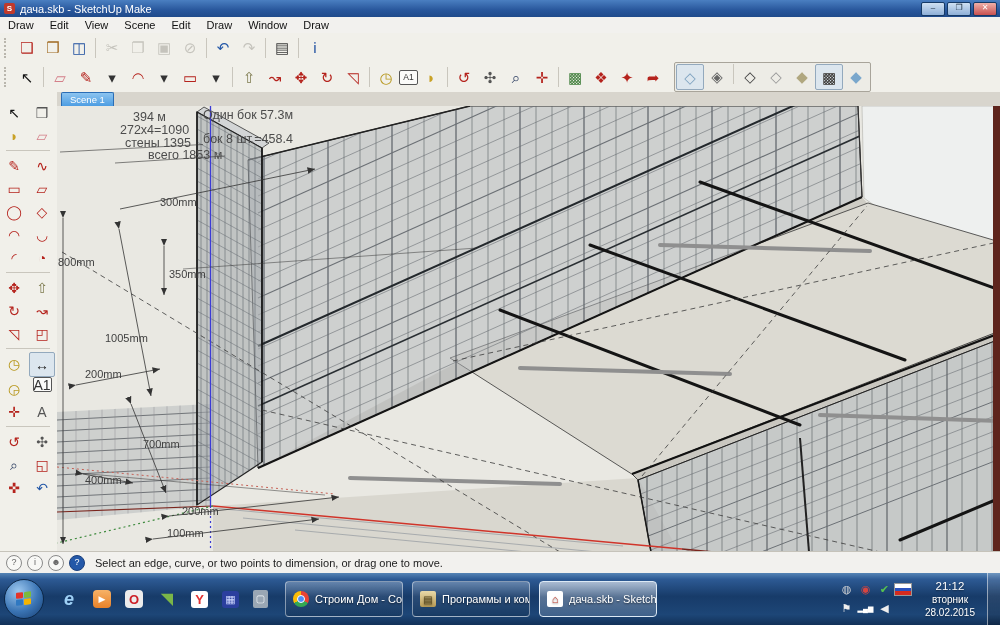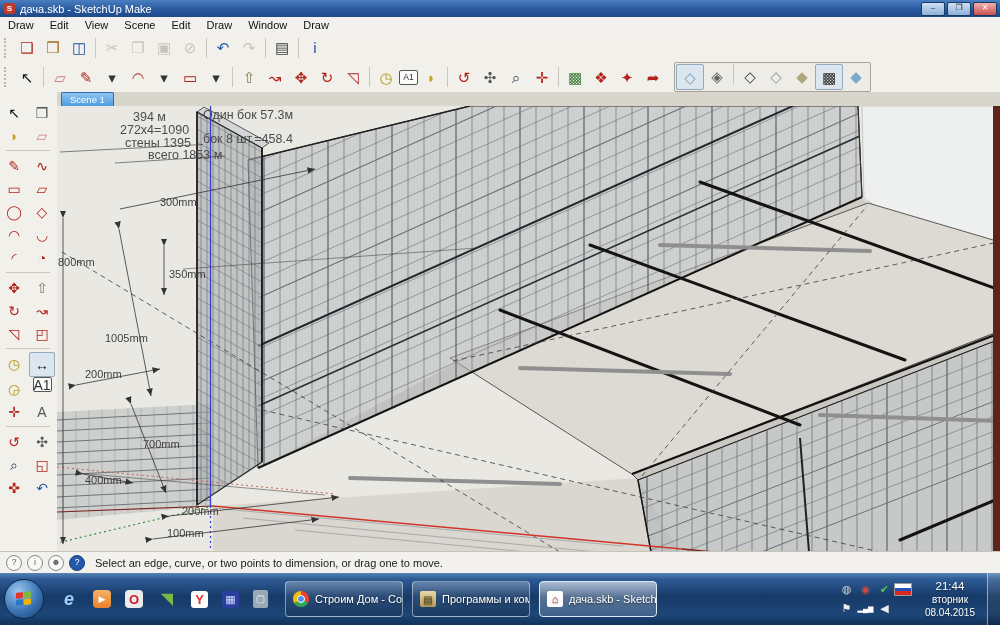--- a/index.html
+++ b/index.html
@@ -572,19 +572,19 @@
     <div class="trayicons">
         <span class="tbtn trayic" style="color: rgb(216, 216, 216);">◍</span>
         <span class="tbtn trayic" style="color: rgb(214, 69, 65);">◉</span>
         <span class="tbtn trayic" style="color: rgb(87, 195, 79);">✔</span>
         <span class="tbtn flag"></span>
         <span class="tbtn trayic" style="color: rgb(238, 238, 238);">⚑</span>
         <span class="tbtn net">▂▄▆</span>
         <span class="tbtn trayic" style="color: rgb(238, 238, 238);">◀</span>
       </div>
     <div class="clock">
-      <div class="time">21:44</div>
+      <div class="time">21:12</div>
       <div>вторник</div>
-      <div>08.04.2015</div>
+      <div>28.02.2015</div>
     </div>
     <div class="showdesk"></div>
   </div>
 </div>
 
 </body></html>

